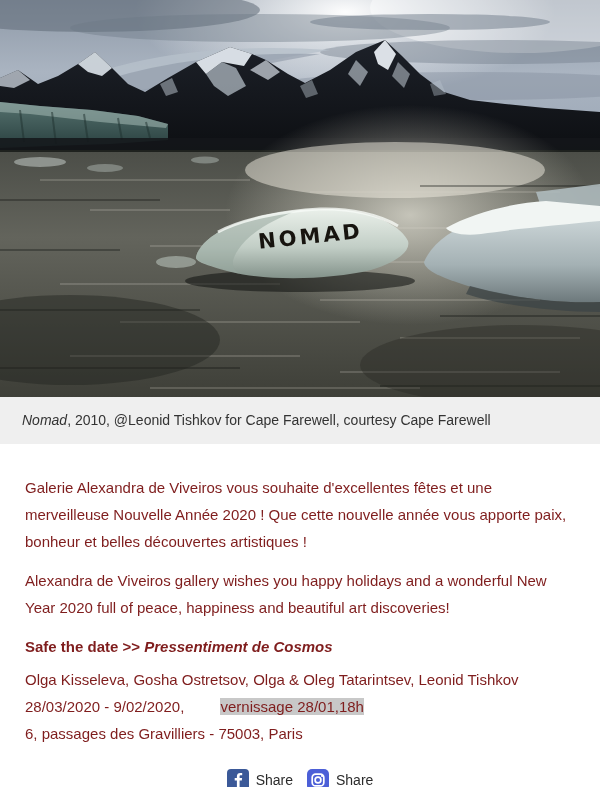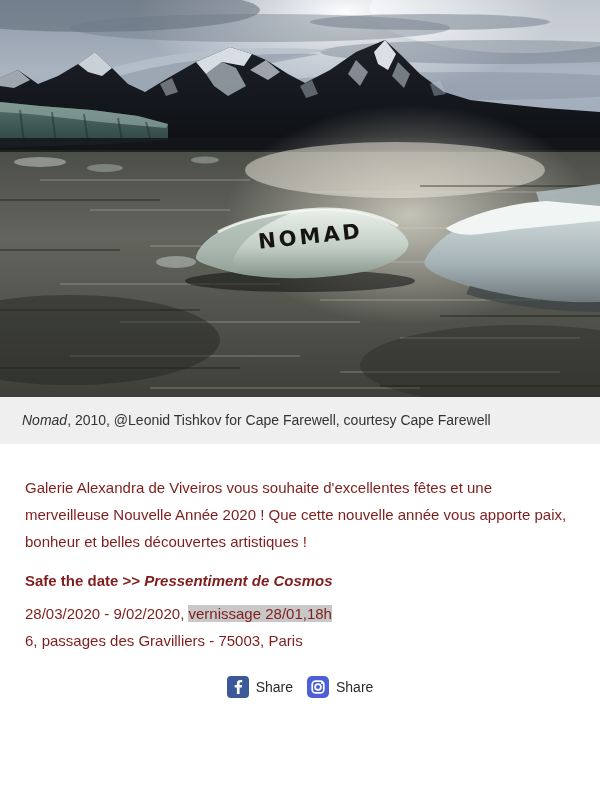--- a/index.html
+++ b/index.html
@@ -30,21 +30,21 @@
   .content {
     padding: 30px 25px 0 25px;
     font-size: 15px;
     line-height: 1.8;
     color: #7f1d1d;
   }
   .content p { margin: 0 0 12px 0; }
   .event-title-line { font-weight: bold; margin-bottom: 6px !important; }
   .event-title-line .event-title { font-style: italic; }
   .tight { margin-bottom: 0 !important; }
-  .vernissage-highlight { background: #c8c8c8; }
+  .vernissage-highlight { background: #c8c8c8; margin-left: 32px; }
 
   
   .share-row {
     display: flex;
     justify-content: center;
     align-items: center;
     gap: 14px;
     padding: 22px 0 30px 0;
   }
   .share-btn {
@@ -175,25 +175,27 @@
       <text x="258" y="245" font-family="DejaVu Sans, sans-serif" font-size="21" font-weight="bold" letter-spacing="3" fill="#17140f" transform="rotate(-6 295 238)">NOMAD</text>
     </svg>
   </div>
 
   <div class="caption-bar">
     <span class="caption-title">Nomad</span><span>, 2010, @Leonid Tishkov for Cape Farewell, courtesy Cape Farewell</span>
   </div>
 
   <div class="content">
     <p>Galerie Alexandra de Viveiros vous souhaite d'excellentes fêtes et une merveilleuse Nouvelle Année 2020 ! Que cette nouvelle année vous apporte paix, bonheur et belles découvertes artistiques !</p>
+    <p>Alexandra de Viveiros gallery wishes you happy holidays and a wonderful New Year 2020 full of peace, happiness and beautiful art discoveries!</p>
 
     <p class="event-title-line">
       <span>Safe the date &gt;&gt; </span><span class="event-title">Pressentiment de Cosmos</span>
     </p>
 
+    <p class="tight">Olga Kisseleva, Gosha Ostretsov, Olga &amp; Oleg Tatarintsev, Leonid Tishkov</p>
 
     <p class="tight">
       <span>28/03/2020 - 9/02/2020, </span><span class="vernissage-highlight">vernissage 28/01,18h</span>
     </p>
 
     <p class="tight">6, passages des Gravilliers - 75003, Paris</p>
   </div>
 
   <div class="share-row">
     <button class="share-btn">

